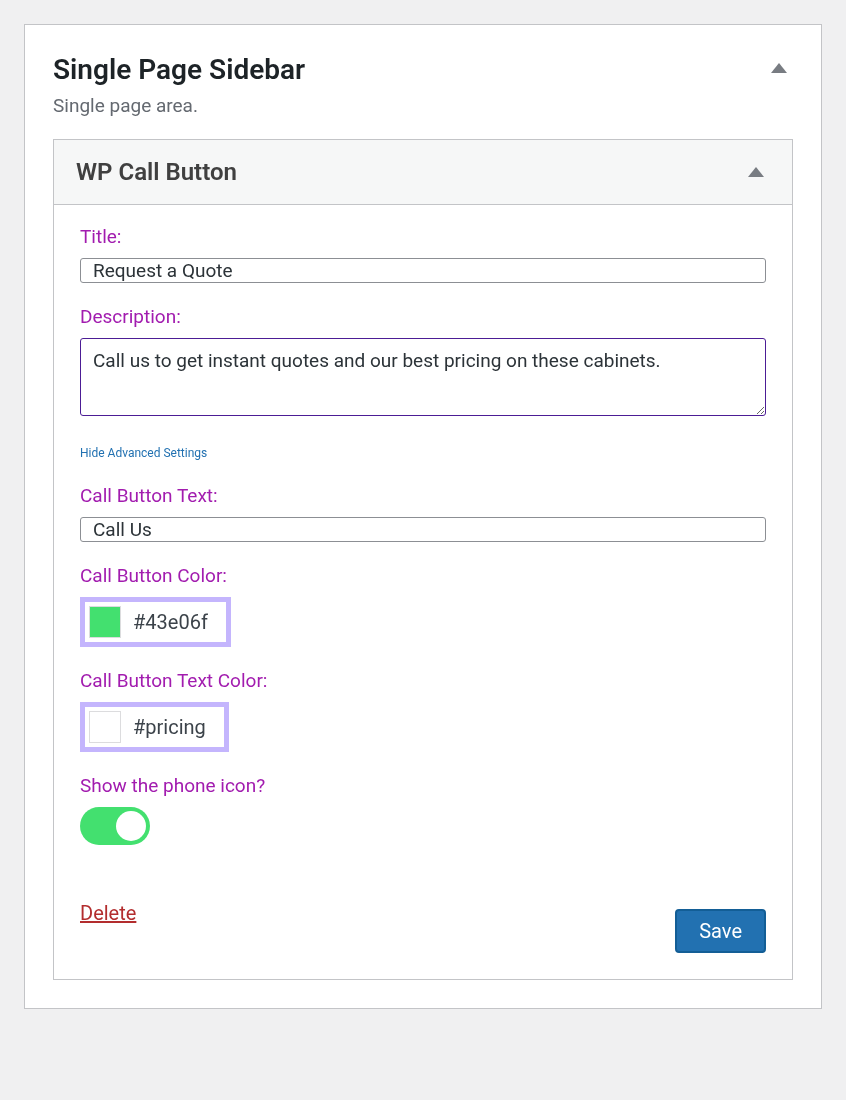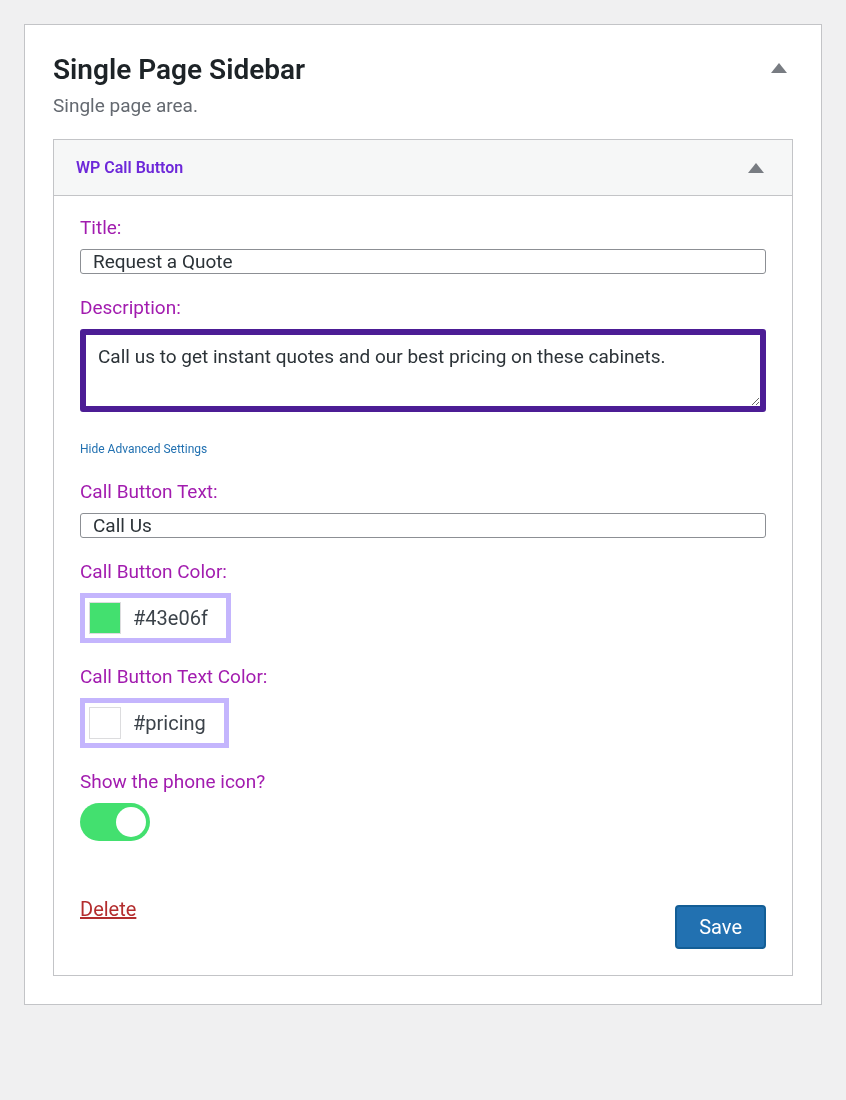--- a/index.html
+++ b/index.html
@@ -46,23 +46,23 @@
   .widget-header {
     background: #f6f7f7;
     border-bottom: 1px solid #c3c4c7;
     display: flex;
     align-items: center;
     justify-content: space-between;
     padding: 18px 22px;
     cursor: pointer;
   }
   .widget-title {
-    font-size: 16px;
+    font-size: 24px;
     font-weight: 600;
-    color: #6d28d9;
+    color: #404040;
   }
   .widget-body {
     background: #fff;
     padding: 20px 26px 26px 26px;
   }
   .field-label {
     font-size: 19px;
     color: #a21caf;
     margin-bottom: 10px;
     display: block;
@@ -75,21 +75,21 @@
     border-radius: 3px;
     background: #fff;
     margin-bottom: 22px;
     font-family: inherit;
     color: #2c3338;
   }
   .textarea {
     width: 100%;
     font-size: 19px;
     padding: 8px 12px;
-    border: 6px solid #4c1d95;
+    border: 1px solid #4c1d95;
     border-radius: 3px;
     background: #fff;
     margin-bottom: 22px;
     line-height: 1.45;
     resize: both;
     min-height: 78px;
     font-family: inherit;
     color: #2c3338;
   }
   .link-toggle {

